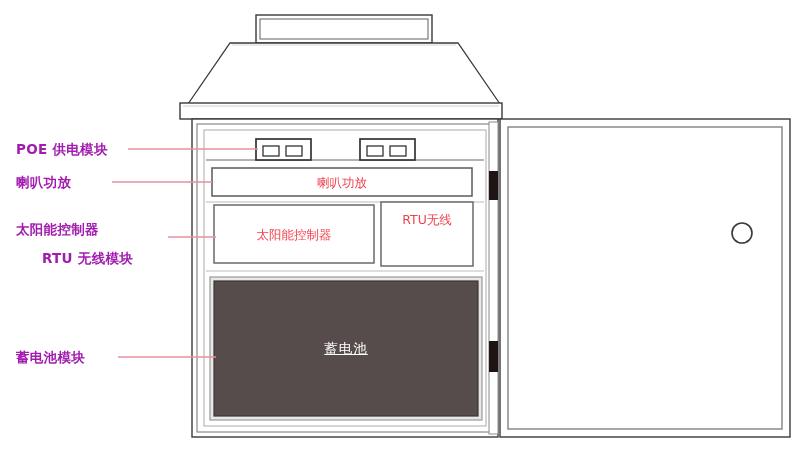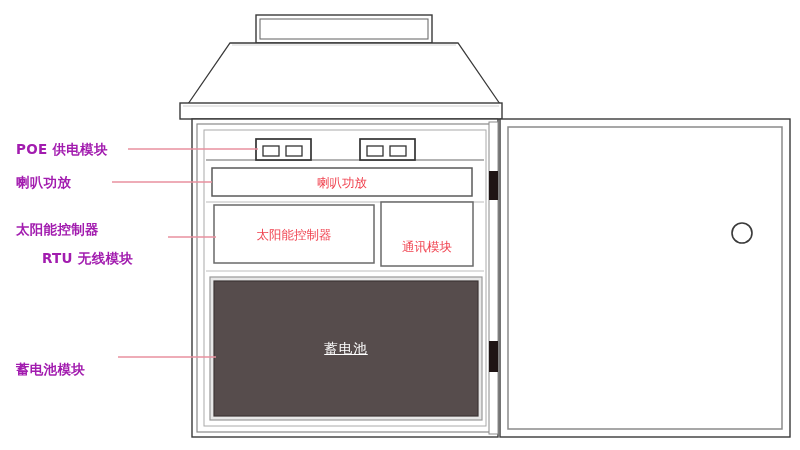--- a/index.html
+++ b/index.html
@@ -146,24 +146,24 @@
   </svg>
 
   <div class="lbl" style="left:16px; top:140px;">POE 供电模块</div>
 
   <div class="lbl" style="left:16px; top:173px;">喇叭功放</div>
 
   <div class="lbl lbl-2line" style="left:16px; top:219px;">太阳能控制器</div>
 
   <div class="lbl lbl-2line" style="left:16px; top:248px;margin-left:26px;">RTU 无线模块</div>
 
-  <div class="lbl" style="left:16px; top:360px;">蓄电池模块</div>
+  <div class="lbl" style="left:16px; top:348px;">蓄电池模块</div>
 
   <div class="inner-text" style="left:212px; top:174px; width:260px;">喇叭功放</div>
 
   <div class="inner-text" style="left:214px; top:226px; width:160px;">太阳能控制器</div>
 
+  <div class="inner-text" style="left:381px; top:211px; width:92px;">RTU无线</div>
 
-  <div class="inner-text" style="left:381px; top:238px; width:92px;">通讯模块</div>
 
   <div class="battery-text" style="left:214px; top:340px; width:264px;">蓄电池</div>
 
 </div>
 
 </body></html>

